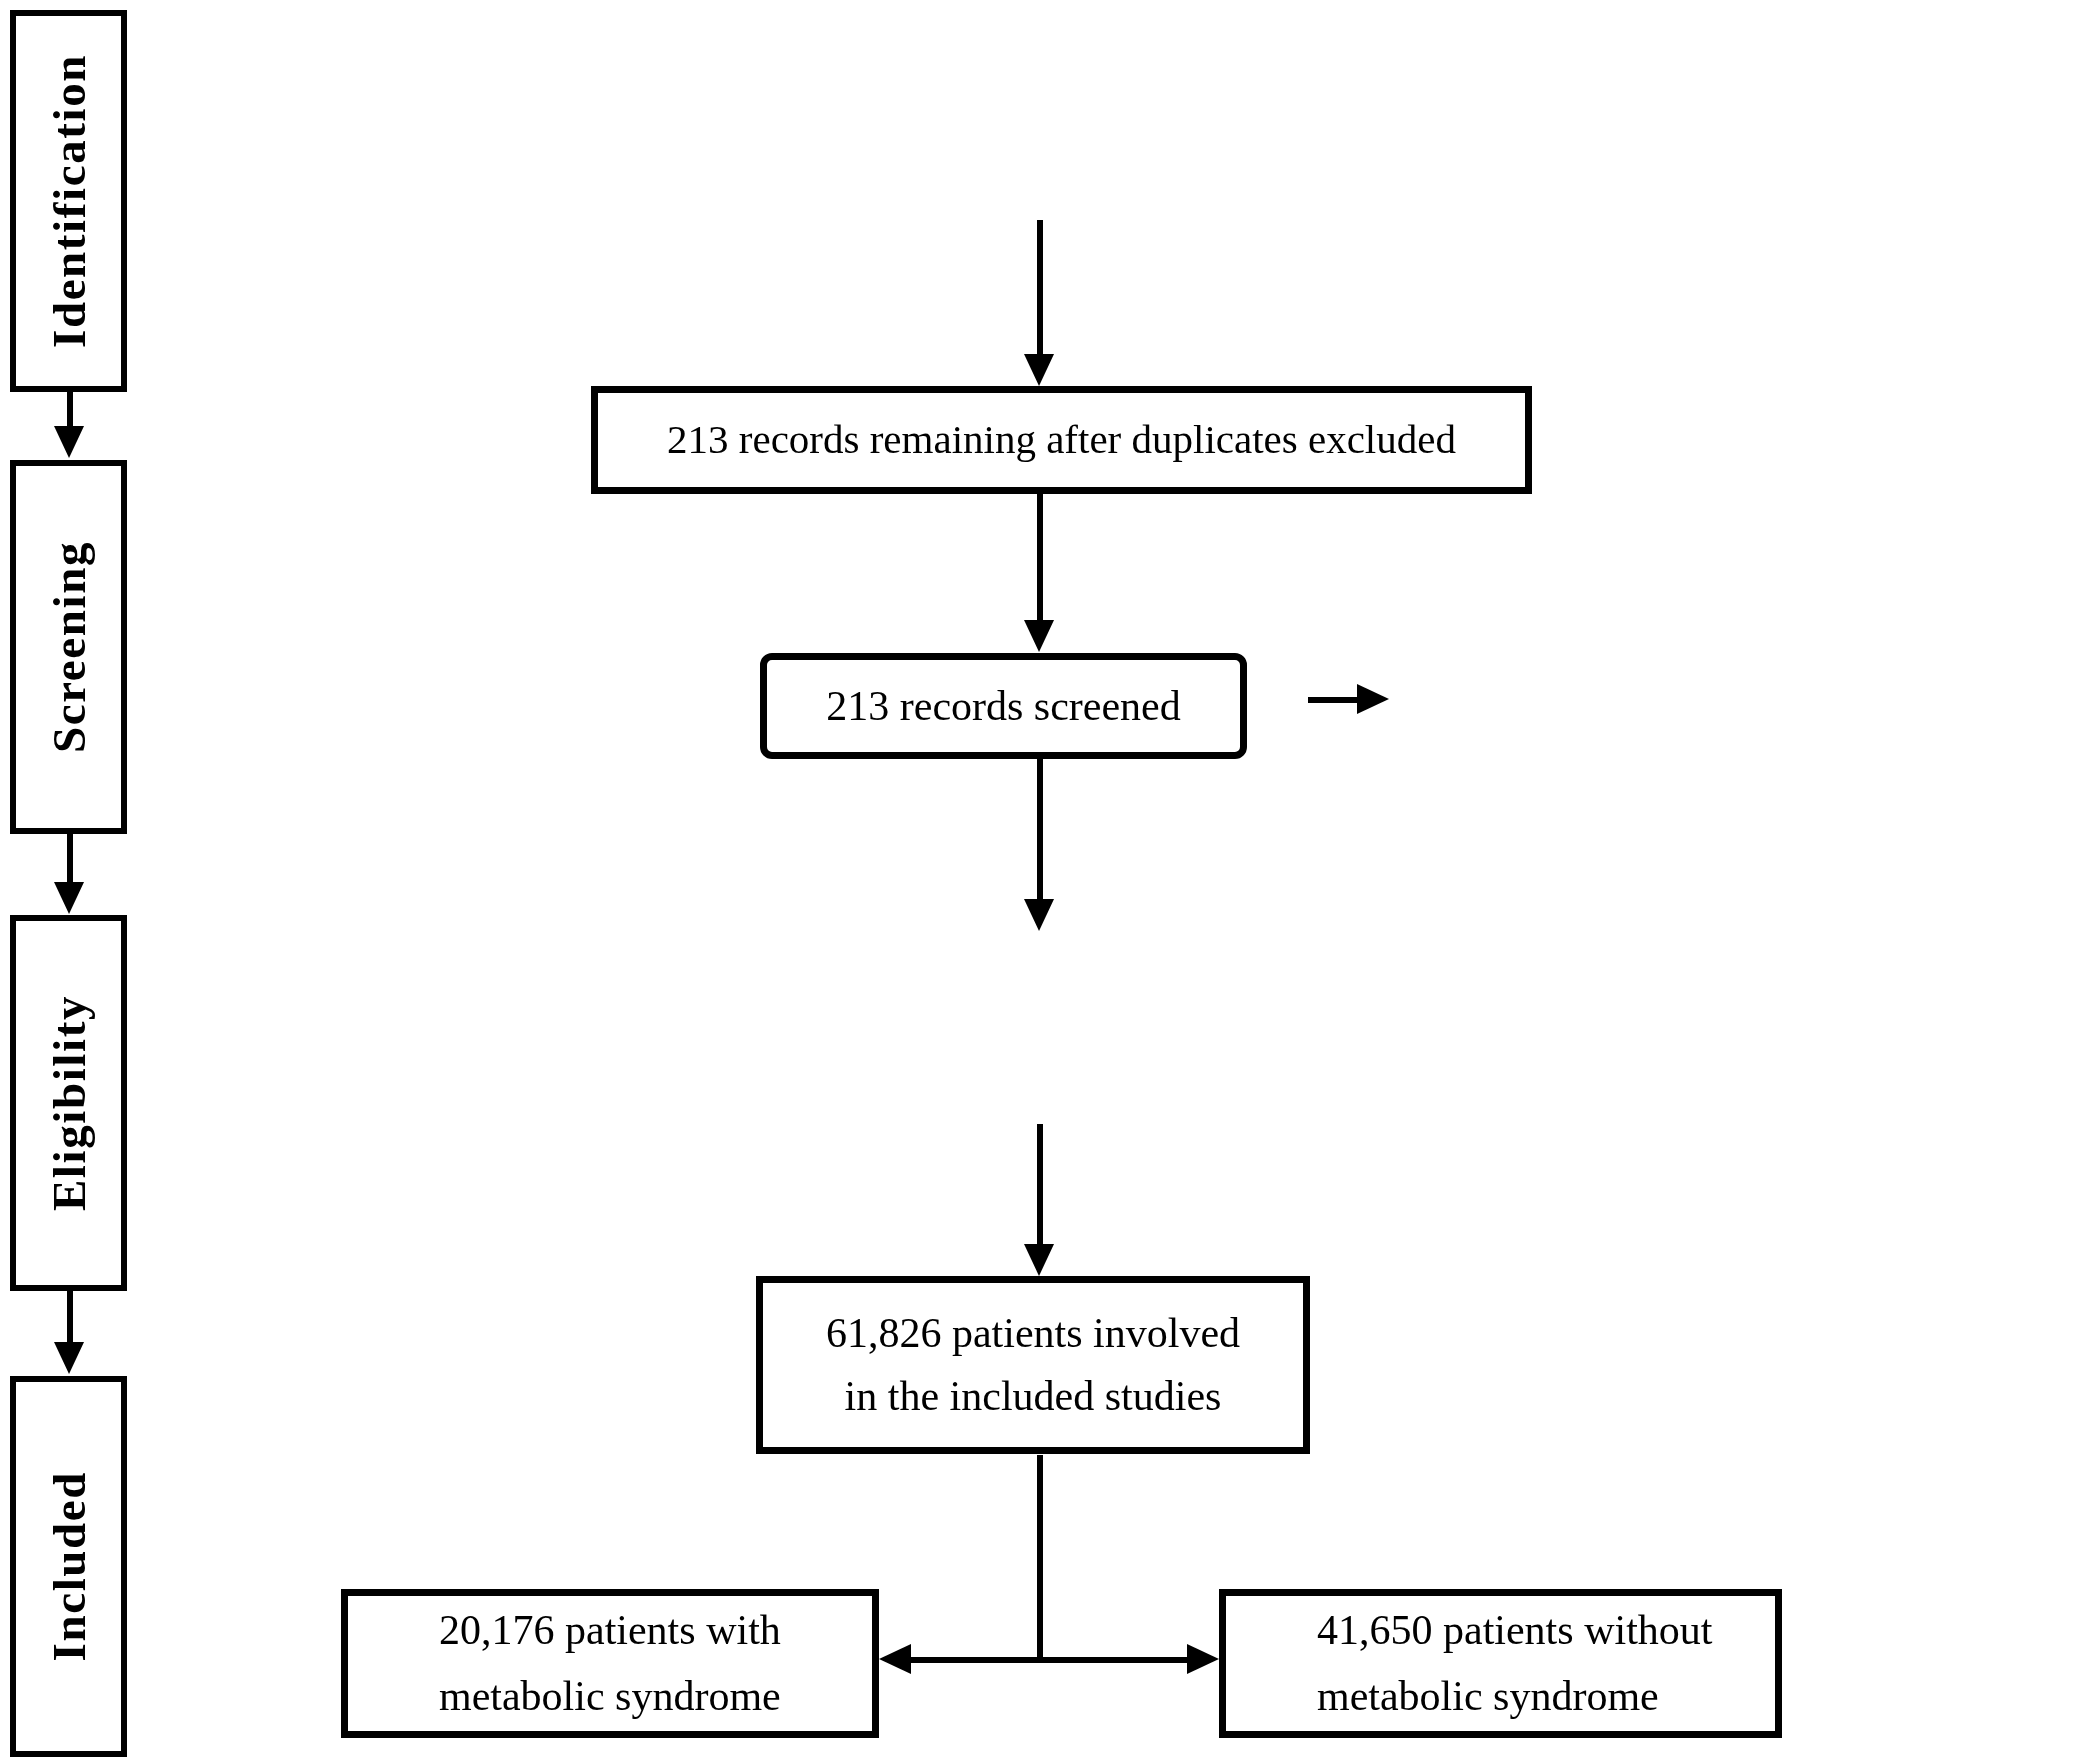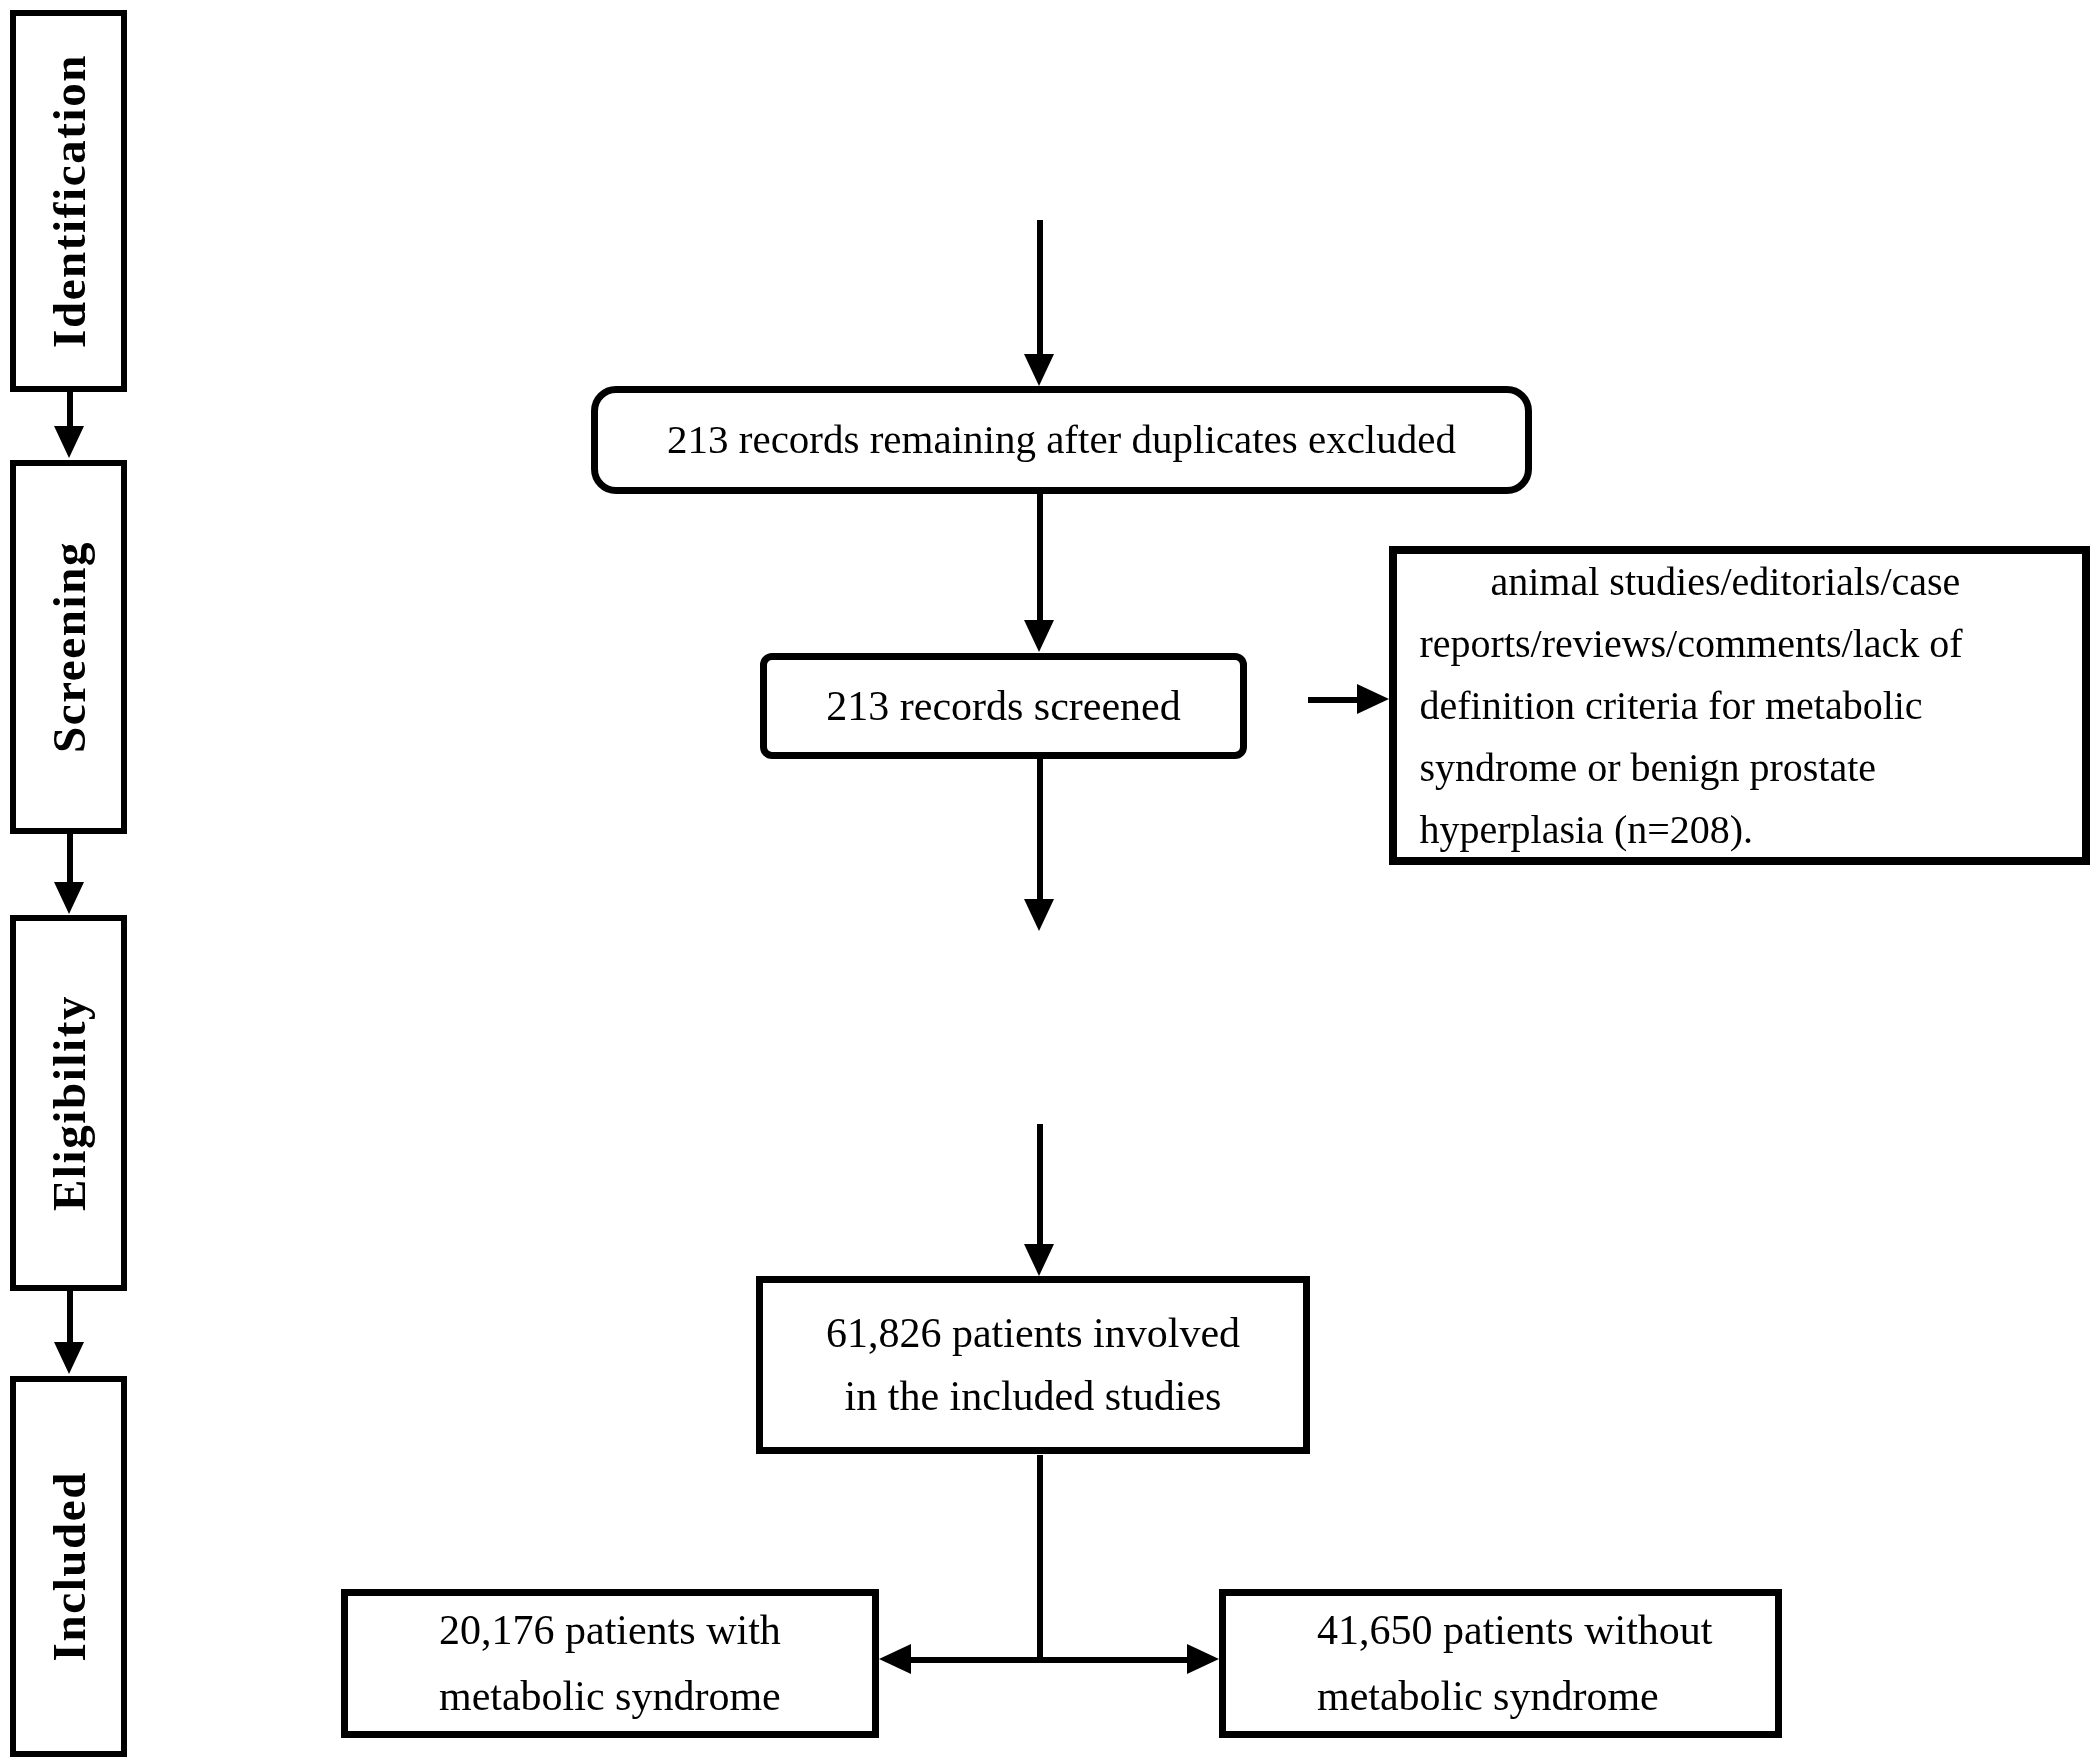--- a/index.html
+++ b/index.html
@@ -124,35 +124,28 @@
   <div class="vline" style="left:67px;top:391px;height:36px;"></div>
   <div class="head-down" style="left:54px;top:426px;"></div>
 
   <div class="vline" style="left:67px;top:834px;height:49px;"></div>
   <div class="head-down" style="left:54px;top:882px;"></div>
 
   <div class="vline" style="left:67px;top:1291px;height:52px;"></div>
   <div class="head-down" style="left:54px;top:1342px;"></div>
 
 
-  <div class="fbox dedup-box" style="left:591px;top:386px;width:941px;height:108px;border-radius:25px;">
+  <div class="fbox dedup-box" style="left:591px;top:386px;width:941px;height:108px;">
     <div class="txt center">213 records remaining after duplicates excluded</div>
   </div>
 
   <div class="fbox" style="left:760px;top:653px;width:487px;height:106px;border-radius:12px;">
     <div class="txt center">213 records screened</div>
   </div>
 
-  <div class="fbox side-box" style="left:1389px;top:546px;width:701px;height:319px;">
-    <div class="txt left">animal studies/editorials/case
-reports/reviews/comments/lack of
-definition criteria for metabolic
-syndrome or benign prostate
-hyperplasia (n=208).</div>
-  </div>
 
 
   <div class="fbox" style="left:756px;top:1276px;width:554px;height:178px;">
     <div class="txt center">61,826 patients involved
 in the included studies</div>
   </div>
 
   <div class="fbox bottom-box" style="left:341px;top:1589px;width:538px;height:149px;">
     <div class="txt left">20,176 patients with
 metabolic syndrome</div>

